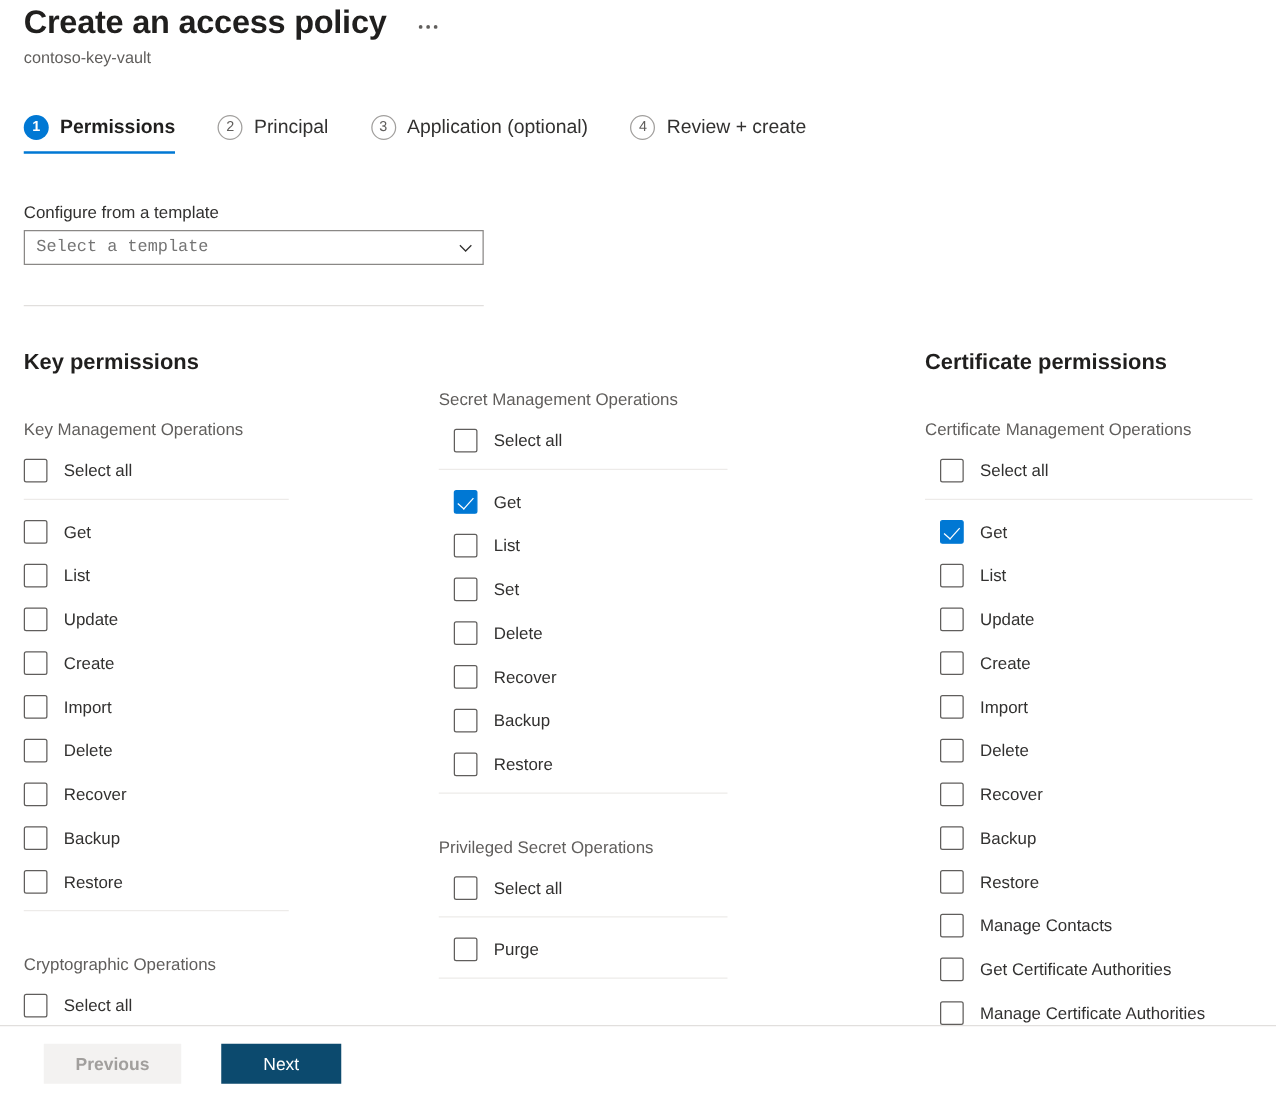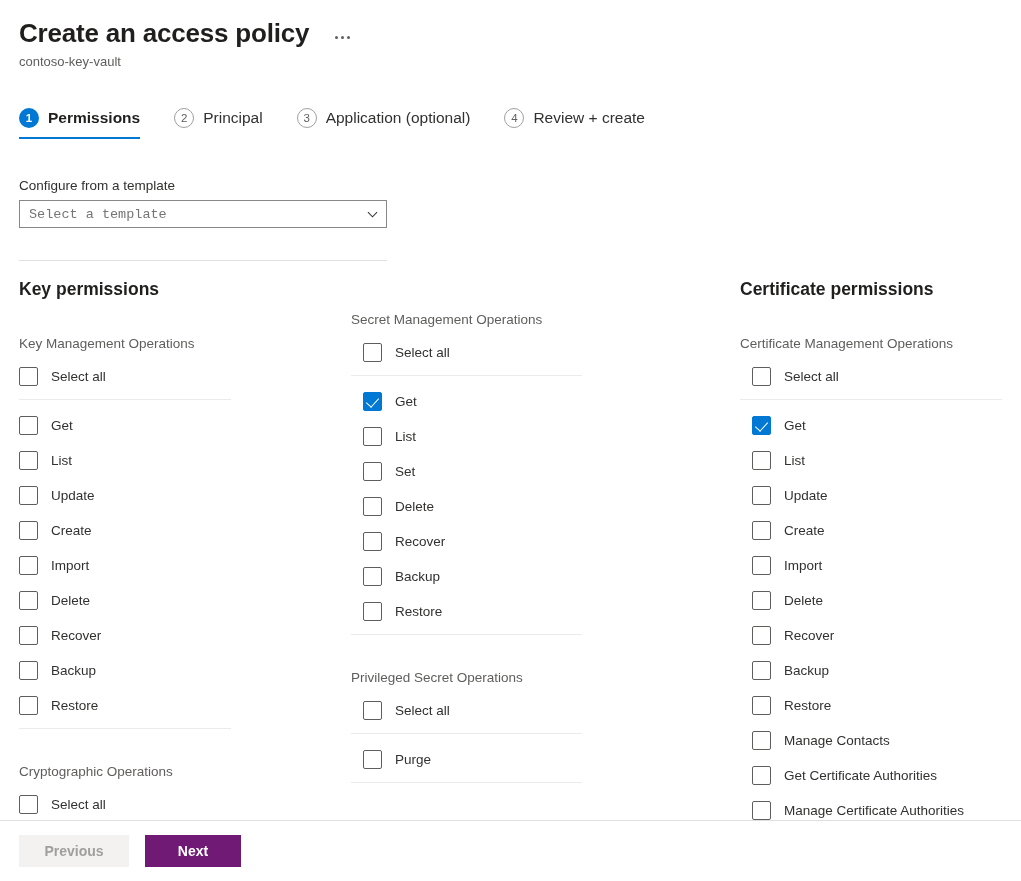--- a/index.html
+++ b/index.html
@@ -14,21 +14,21 @@
   }
 
   #root {
     position: relative;
     width: 1021px;
     height: 881px;
     overflow: hidden;
   }
 
   
-  .header { padding: 16px 0 0 19px; }
+  .header { padding: 0 0 0 19px; }
   .title-row { display: flex; align-items: center; }
   .page-title {
     font-size: 26px;
     font-weight: bold;
     letter-spacing: -0.2px;
     color: #201f1e;
     line-height: 34px;
     margin: 0;
   }
   .ellipsis-btn {
@@ -237,31 +237,32 @@
     gap: 16px;
   }
   .btn {
     height: 32px;
     min-width: 110px;
     font-family: "Liberation Sans", sans-serif;
     font-size: 14px;
     border: none;
     cursor: pointer;
     padding: 0 16px;
+    margin-left: 16px;
   }
   .btn-prev {
     background: #f3f2f1;
     color: #a19f9d;
     font-weight: bold;
     cursor: default;
   }
   .btn-next {
-    background: #701a75;
+    background: #0c4a6e;
     color: #ffffff;
-    font-weight: bold;
+    font-weight: normal;
     min-width: 96px;
   }
 </style>
 </head>
 <body>
 
 <div id="root">
 
   <div class="header">
     <div class="title-row">

